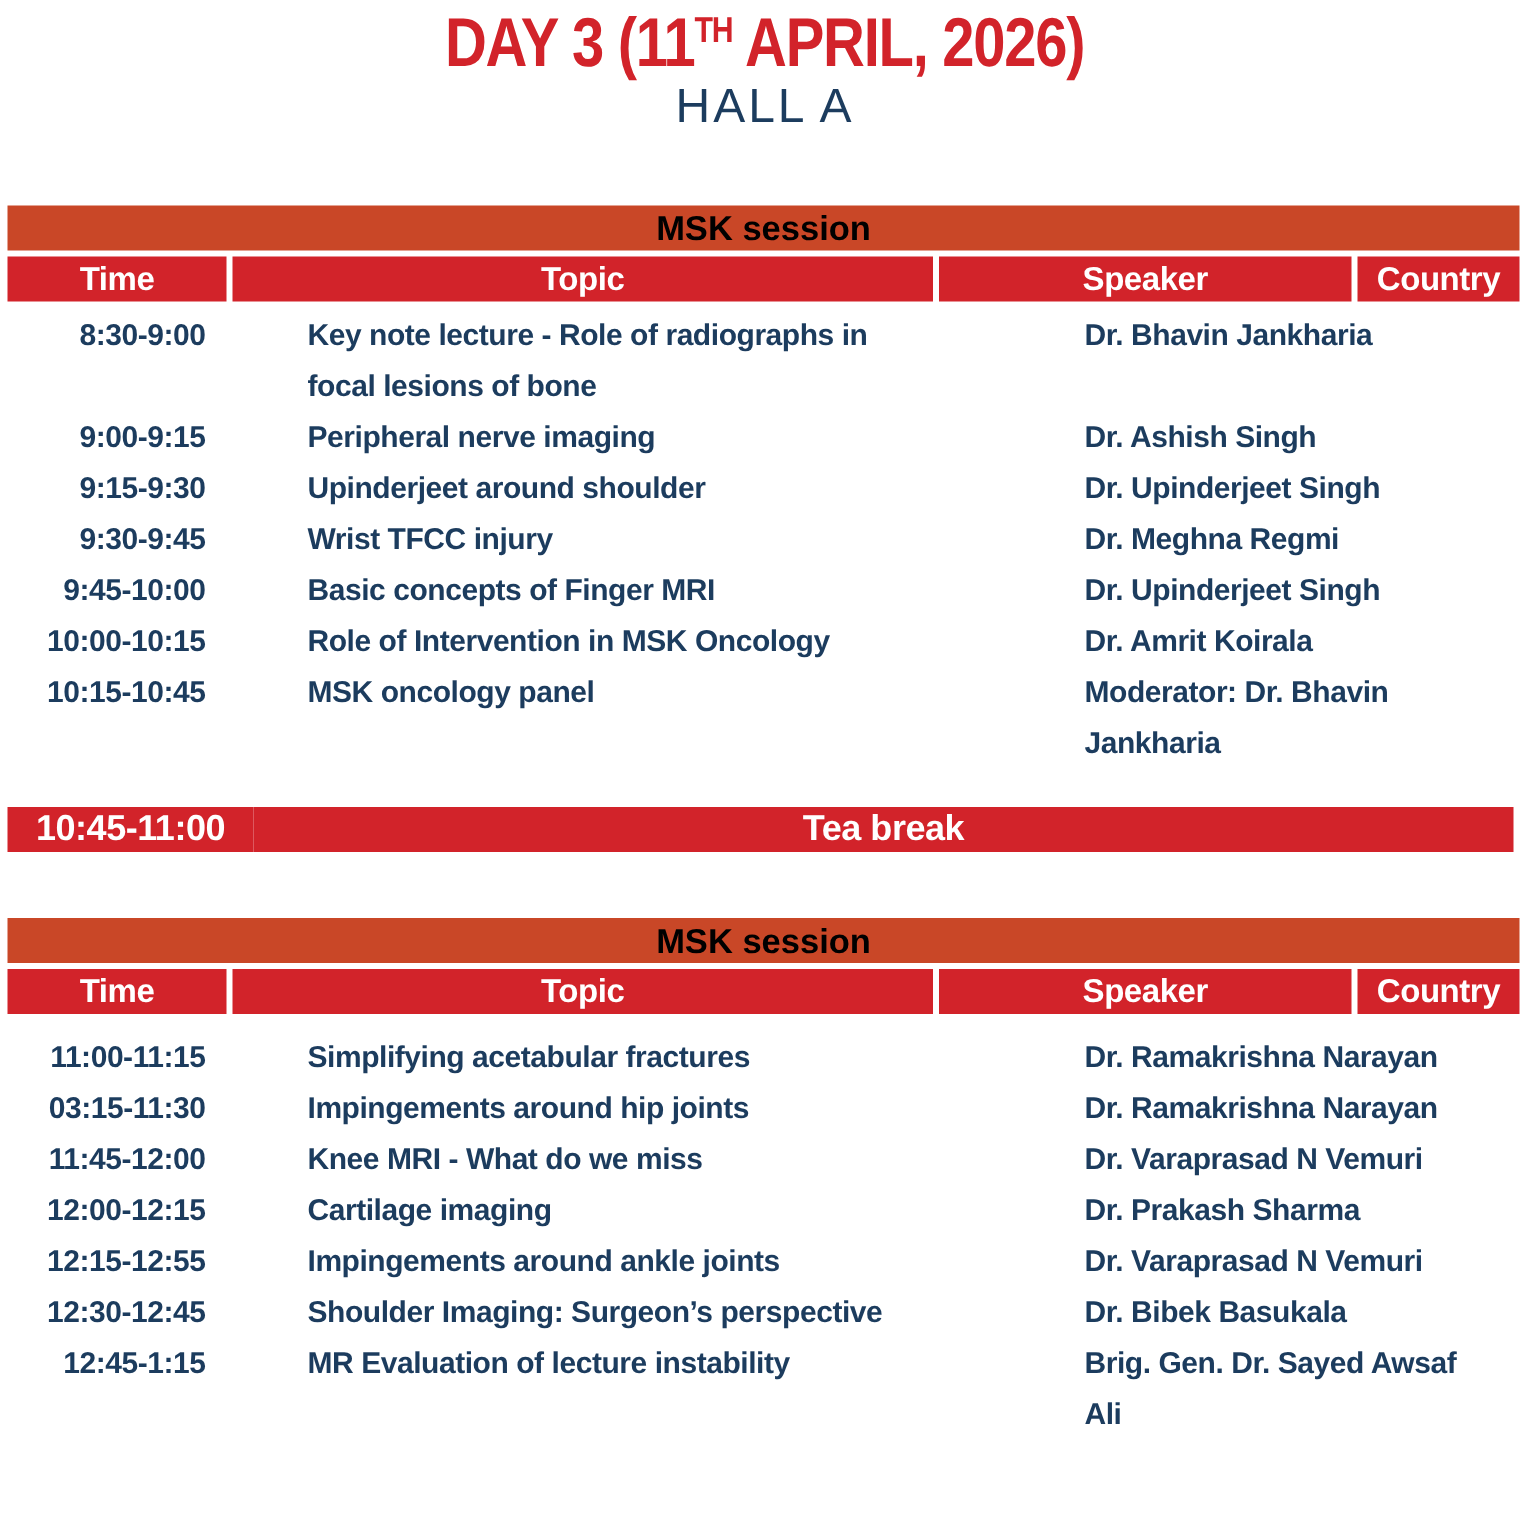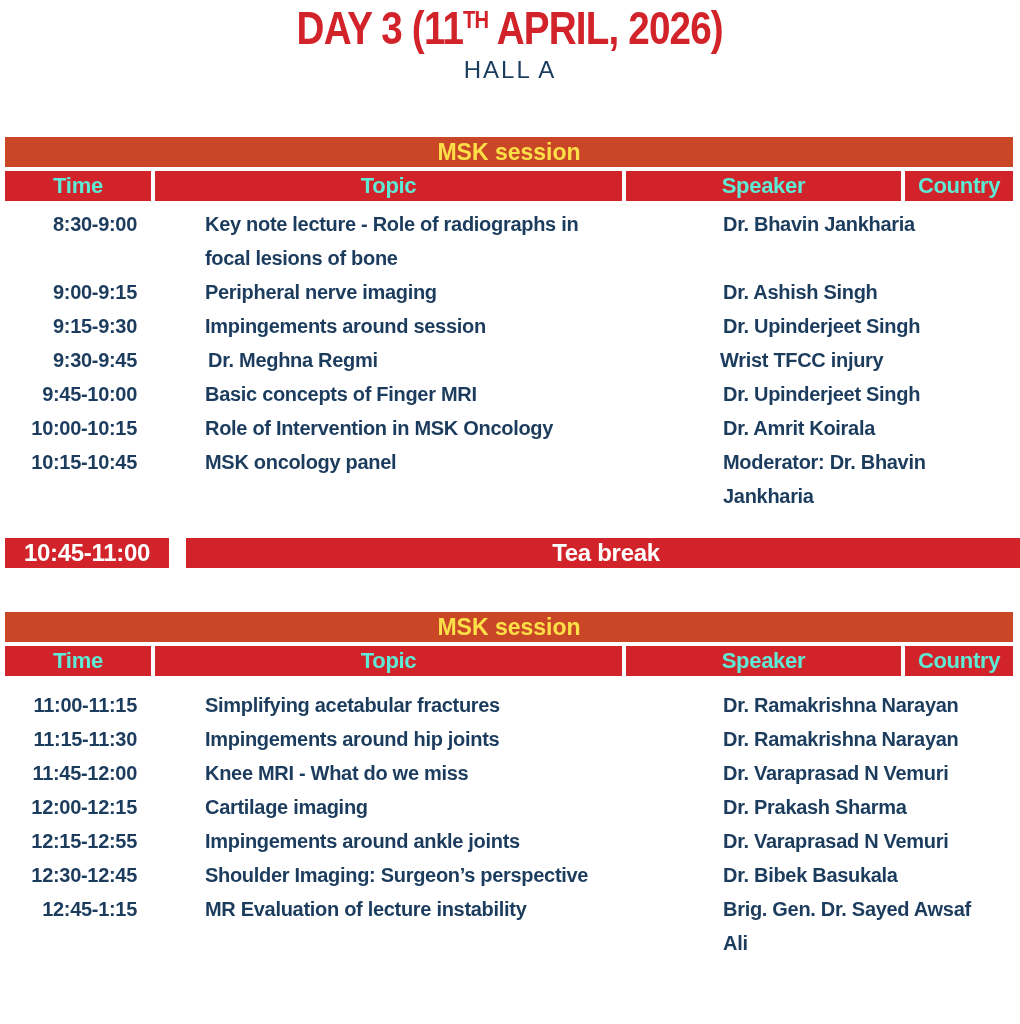--- a/index.html
+++ b/index.html
@@ -22,39 +22,39 @@
   .title-line{
     display:inline-block;white-space:nowrap;
     transform:scaleX(0.84);transform-origin:50% 50%;
     font-size:46px;line-height:44px;font-weight:bold;
     color:var(--red);letter-spacing:-1px;
   }
   .title-line sup{
     font-size:24px;vertical-align:super;line-height:0;
   }
   .subtitle{
-    margin-top:5px;font-size:24px;line-height:30px;
+    margin-top:5px;font-size:32px;line-height:30px;
     color:var(--navy);letter-spacing:2px;font-weight:normal;
   }
 
   
   .session-table{margin:52px 0 0 5px;width:1008px;}
   .session-table.second{margin-top:44px;}
   .bar{
     background:var(--orange-red);height:30px;
     display:flex;align-items:center;justify-content:center;
-    color:#fde047;font-weight:bold;font-size:23px;
+    color:#000000;font-weight:bold;font-size:23px;
     margin-bottom:4px;
   }
   .head-row{
     display:grid;grid-template-columns:146px 467px 275px 108px;
     column-gap:4px;height:30px;
   }
   .head-cell{
-    background:var(--red);color:#5eead4;font-weight:bold;font-size:22px;
+    background:var(--red);color:#ffffff;font-weight:bold;font-size:22px;
     display:flex;align-items:center;justify-content:center;
     letter-spacing:-0.3px;
   }
   .tbody{padding-top:6px;}
   .tbody.second{padding-top:12px;}
   .trow{
     display:grid;grid-template-columns:146px 467px 275px 108px;
     column-gap:4px;min-height:34px;gap:48px;
   }
   .cell{
@@ -68,21 +68,21 @@
   .flag{
     position:absolute;top:50%;left:50%;
     transform:translate(-50%,-50%);
     display:block;line-height:0;
   }
   .flag svg{display:block;}
 
   
   .break-row{
     margin:25px 0 16px 5px;width:1008px;height:30px;
-    display:grid;grid-template-columns:164px 840px;column-gap:17px;
+    display:grid;grid-template-columns:164px 840px;column-gap:0;
   }
   .break-cell{
     background:var(--red);color:#fff;font-weight:bold;font-size:24px;
     display:flex;align-items:center;justify-content:center;
     letter-spacing:-0.3px;
   }
 </style>
 </head>
 <body>
 
@@ -120,34 +120,34 @@
     <div class="cell topic">Peripheral nerve imaging</div>
     <div class="cell speaker">Dr. Ashish Singh</div>
     <div class="cell country"><span class="flag"><svg width="24" height="37" viewBox="0 0 24 37">
                 <path d="M1.5,1.8 L20.5,14.6 L9.5,14.6 L22.5,35.2 L1.5,35.2 Z" fill="#cf2433" stroke="#26367d" stroke-width="2.2" stroke-linejoin="miter"></path>
                 <circle cx="7.6" cy="10.6" r="2.1" fill="#ffffff"></circle>
                 <circle cx="8.2" cy="25.2" r="2.5" fill="#ffffff"></circle>
               </svg></span></div>
   </div>
         <div class="trow">
     <div class="cell time">9:15-9:30</div>
-    <div class="cell topic">Impingements around session</div>
+    <div class="cell topic">Upinderjeet around shoulder</div>
     <div class="cell speaker">Dr. Upinderjeet Singh</div>
     <div class="cell country"><span class="flag"><svg width="39" height="27" viewBox="0 0 39 27">
                 <rect width="39" height="9" fill="#f0882d"></rect>
                 <rect y="9" width="39" height="9" fill="#f6f4ef"></rect>
                 <rect y="18" width="39" height="9" fill="#2f6b34"></rect>
                 <circle cx="19.5" cy="13.5" r="3.6" fill="none" stroke="#1a4c8e" stroke-width="1.5"></circle>
                 <circle cx="19.5" cy="13.5" r="1.1" fill="#1a4c8e"></circle>
               </svg></span></div>
   </div>
         <div class="trow">
     <div class="cell time">9:30-9:45</div>
+    <div class="cell topic">Wrist TFCC injury</div>
     <div class="cell speaker">Dr. Meghna Regmi</div>
-    <div class="cell topic">Wrist TFCC injury</div>
     <div class="cell country"><span class="flag"><svg width="24" height="37" viewBox="0 0 24 37">
                 <path d="M1.5,1.8 L20.5,14.6 L9.5,14.6 L22.5,35.2 L1.5,35.2 Z" fill="#cf2433" stroke="#26367d" stroke-width="2.2" stroke-linejoin="miter"></path>
                 <circle cx="7.6" cy="10.6" r="2.1" fill="#ffffff"></circle>
                 <circle cx="8.2" cy="25.2" r="2.5" fill="#ffffff"></circle>
               </svg></span></div>
   </div>
         <div class="trow">
     <div class="cell time">9:45-10:00</div>
     <div class="cell topic">Basic concepts of Finger MRI</div>
     <div class="cell speaker">Dr. Upinderjeet Singh</div>
@@ -199,21 +199,21 @@
     <div class="cell speaker">Dr. Ramakrishna Narayan</div>
     <div class="cell country"><span class="flag"><svg width="39" height="27" viewBox="0 0 39 27">
                 <rect width="39" height="9" fill="#f0882d"></rect>
                 <rect y="9" width="39" height="9" fill="#f6f4ef"></rect>
                 <rect y="18" width="39" height="9" fill="#2f6b34"></rect>
                 <circle cx="19.5" cy="13.5" r="3.6" fill="none" stroke="#1a4c8e" stroke-width="1.5"></circle>
                 <circle cx="19.5" cy="13.5" r="1.1" fill="#1a4c8e"></circle>
               </svg></span></div>
   </div>
         <div class="trow">
-    <div class="cell time">11:15-11:30</div>
+    <div class="cell time">03:15-11:30</div>
     <div class="cell topic">Impingements around hip joints</div>
     <div class="cell speaker">Dr. Ramakrishna Narayan</div>
     <div class="cell country"><span class="flag"><svg width="39" height="27" viewBox="0 0 39 27">
                 <rect width="39" height="9" fill="#f0882d"></rect>
                 <rect y="9" width="39" height="9" fill="#f6f4ef"></rect>
                 <rect y="18" width="39" height="9" fill="#2f6b34"></rect>
                 <circle cx="19.5" cy="13.5" r="3.6" fill="none" stroke="#1a4c8e" stroke-width="1.5"></circle>
                 <circle cx="19.5" cy="13.5" r="1.1" fill="#1a4c8e"></circle>
               </svg></span></div>
   </div>

